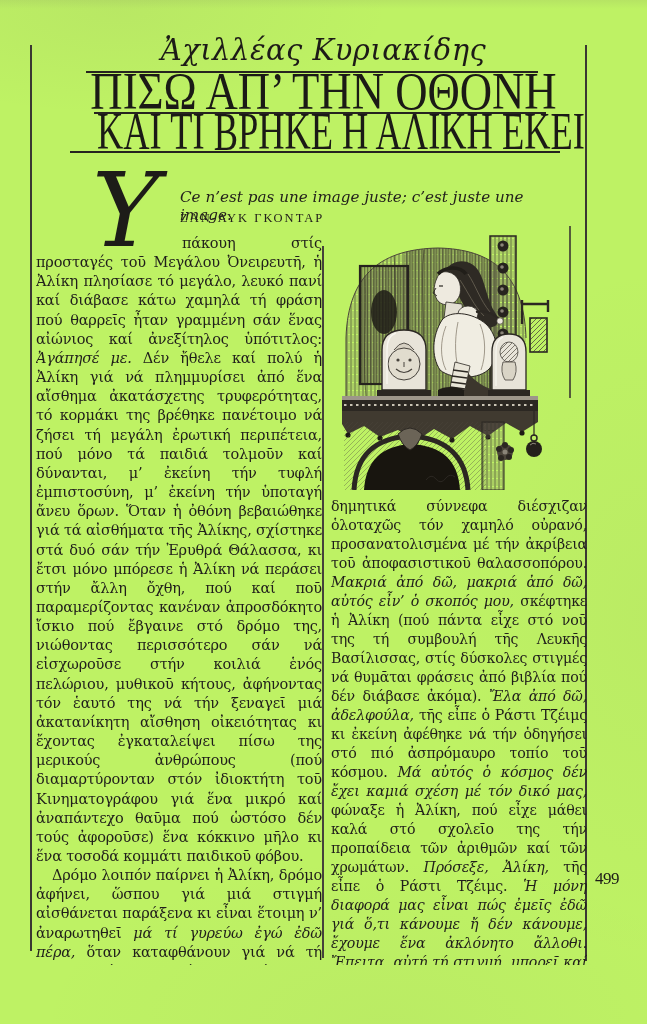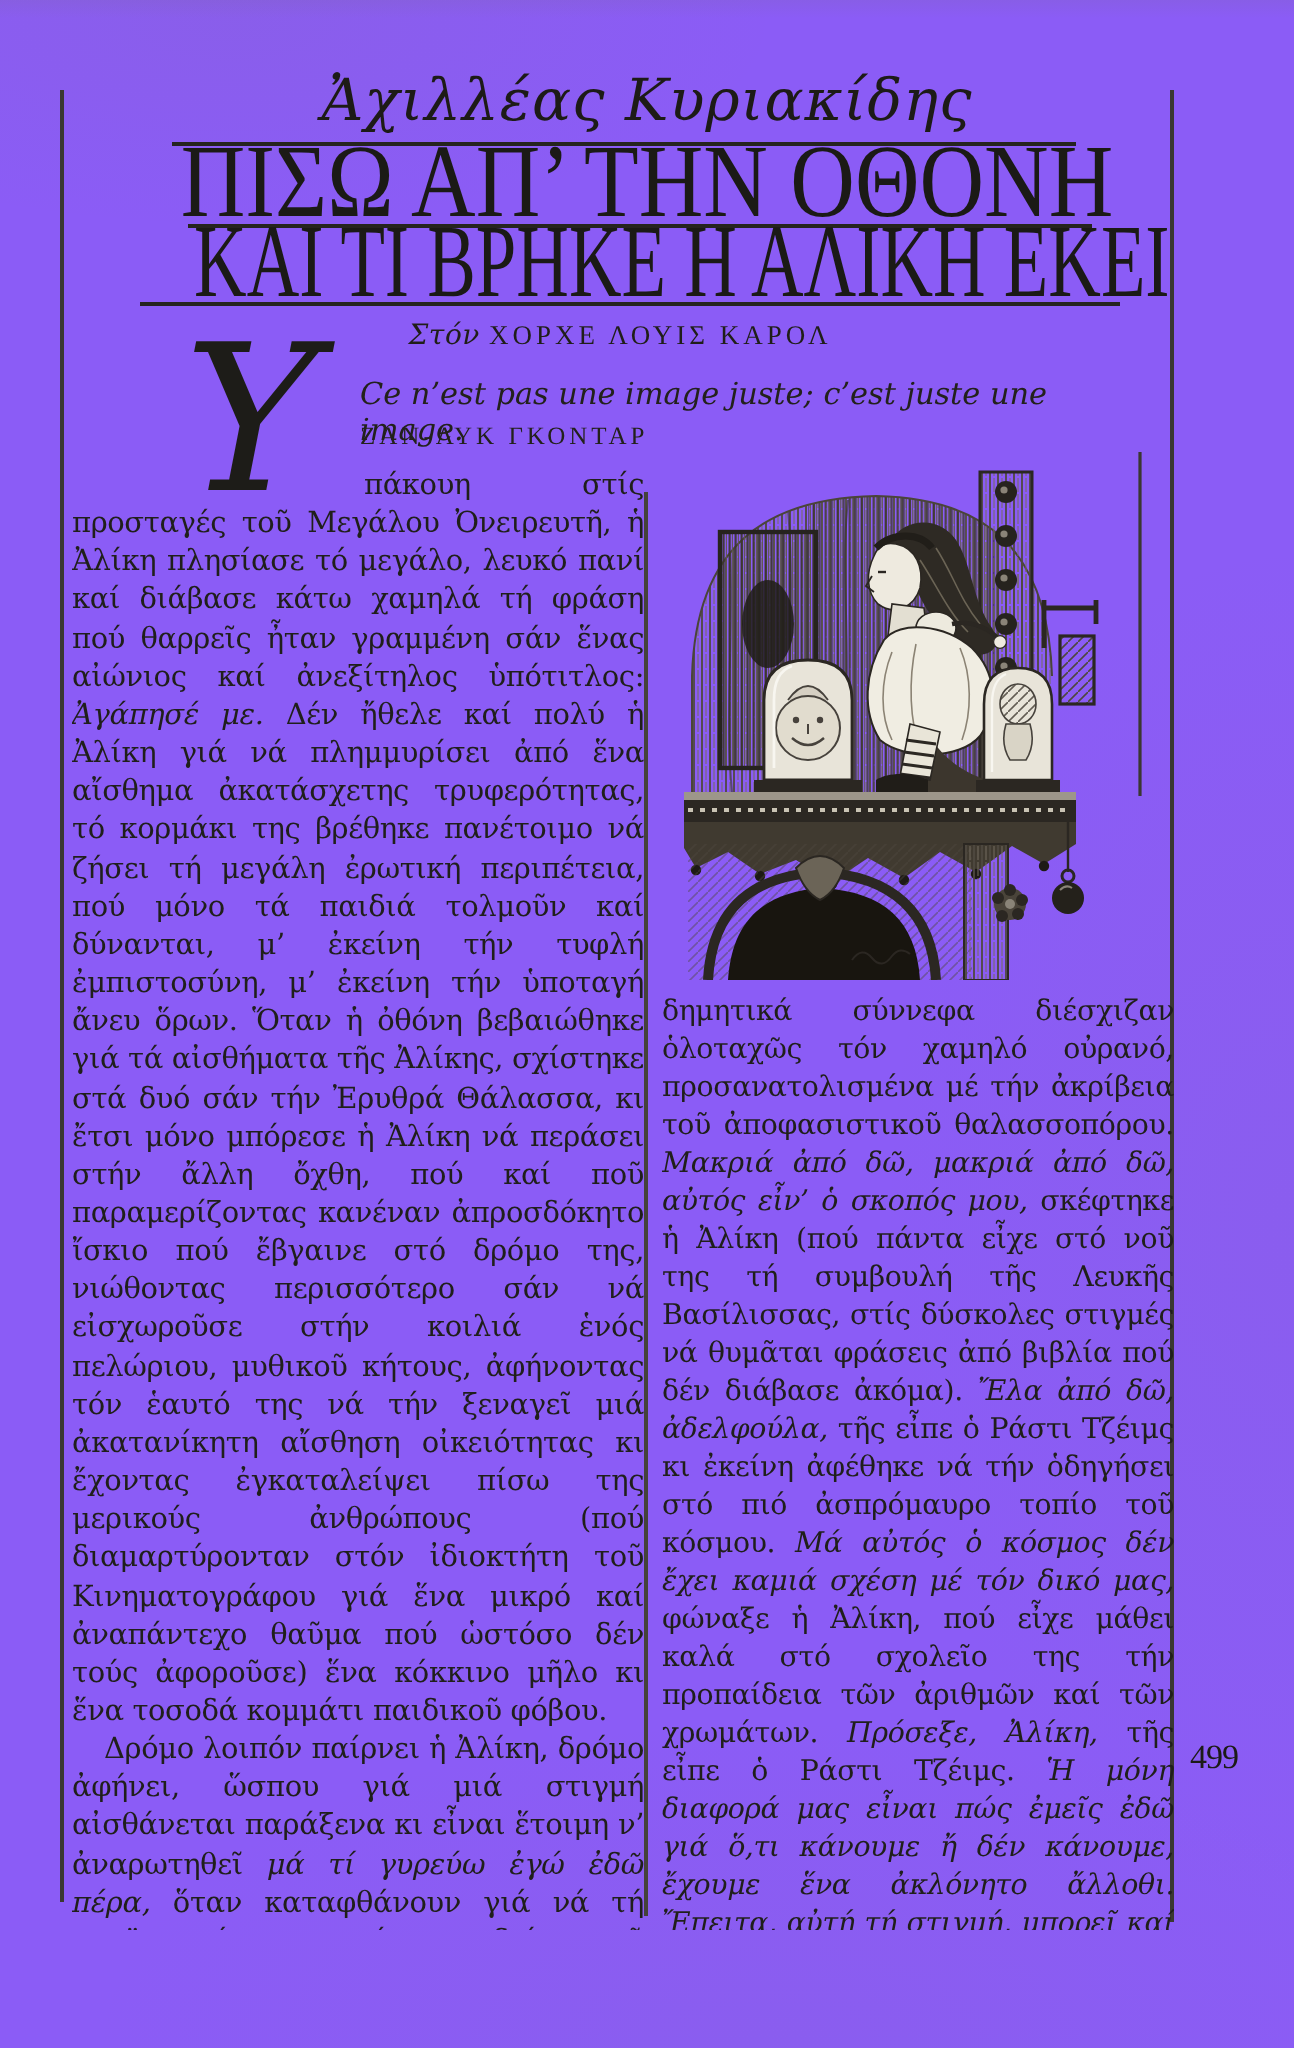--- a/index.html
+++ b/index.html
@@ -1,16 +1,16 @@
 <!DOCTYPE html>
 <html><head>
 <meta charset="utf-8">
 <style>
   html,body{margin:0;padding:0;background:#f3f2ee;}
-  .page{position:relative;width:647px;height:1024px;background:#8b5cf6;overflow:hidden;
+  .page{position:relative;width:647px;height:1024px;background:#bef264;overflow:hidden;
         color:#22201c;font-family:"DejaVu Serif","Liberation Serif",serif;}
   .page::before{content:"";position:absolute;inset:0;pointer-events:none;background:
      linear-gradient(180deg, rgba(110,106,96,.10), rgba(110,106,96,0) 9px),
      radial-gradient(ellipse 420px 160px at 18% 1%, rgba(120,114,102,.08), transparent 65%),
      radial-gradient(ellipse 300px 500px at 100% 60%, rgba(120,114,102,.05), transparent 70%),
      radial-gradient(ellipse 500px 240px at 60% 100%, rgba(120,114,102,.05), transparent 70%);}
   .vline{position:absolute;width:2px;background:#3a3832;}
   .vline.left{left:30px;top:45px;height:906px;}
   .vline.right{left:585px;top:45px;height:916px;}
   .vline.divider{left:322px;top:246px;height:712px;width:1.5px;background:#45423b;}
@@ -57,24 +57,20 @@
   <div class="vline divider"></div>
 
   <div class="author">Ἀχιλλέας Κυριακίδης</div>
 
   <div class="rule r1"></div>
   <div class="title-line t1">ΠΙΣΩ ΑΠ’ ΤΗΝ ΟΘΟΝΗ</div>
   <div class="rule r2"></div>
   <div class="title-line t2">ΚΑΙ ΤΙ ΒΡΗΚΕ Η ΑΛΙΚΗ ΕΚΕΙ</div>
   <div class="rule r3"></div>
 
-  <div class="dedication">
-    <span class="pfx">Στόν</span>
-    <span class="name">ΧΟΡΧΕ ΛΟΥΙΣ ΚΑΡΟΛ</span>
-  </div>
 
   <div class="epigraph">Ce n’est pas une image juste; c’est juste une image.</div>
   <div class="attribution">ΖΑΝ-ΛΥΚ ΓΚΟΝΤΑΡ</div>
 
   <div class="dropcap">Υ</div>
 
   <div class="col col-left">
     <p class="p1"><span>πάκουη στίς προσταγές τοῦ Μεγάλου Ὀνειρευτῆ, ἡ Ἀλίκη πλησίασε τό μεγάλο, λευκό πανί καί διάβασε κάτω χαμηλά τή φράση πού θαρρεῖς ἦταν γραμμένη σάν ἕνας αἰώνιος καί ἀνεξίτηλος ὑπότιτλος: </span><i>Ἀγάπησέ με.</i><span> Δέν ἤθελε καί πολύ ἡ Ἀλίκη γιά νά πλημμυρίσει ἀπό ἕνα αἴσθημα ἀκατάσχετης τρυφερότητας, τό κορμάκι της βρέθηκε πανέτοιμο νά ζήσει τή μεγάλη ἐρωτική περιπέτεια, πού μόνο τά παιδιά τολμοῦν καί δύνανται, μ’ ἐκείνη τήν τυφλή ἐμπιστοσύνη, μ’ ἐκείνη τήν ὑποταγή ἄνευ ὅρων. Ὅταν ἡ ὀθόνη βεβαιώθηκε γιά τά αἰσθήματα τῆς Ἀλίκης, σχίστηκε στά δυό σάν τήν Ἐρυθρά Θάλασσα, κι ἔτσι μόνο μπόρεσε ἡ Ἀλίκη νά περάσει στήν ἄλλη ὄχθη, πού καί ποῦ παραμερίζοντας κανέναν ἀπροσδόκητο ἴσκιο πού ἔβγαινε στό δρόμο της, νιώθοντας περισσότερο σάν νά εἰσχωροῦσε στήν κοιλιά ἑνός πελώριου, μυθικοῦ κήτους, ἀφήνοντας τόν ἑαυτό της νά τήν ξεναγεῖ μιά ἀκατανίκητη αἴσθηση οἰκειότητας κι ἔχοντας ἐγκαταλείψει πίσω της μερικούς ἀνθρώπους (πού διαμαρτύρονταν στόν ἰδιοκτήτη τοῦ Κινηματογράφου γιά ἕνα μικρό καί ἀναπάντεχο θαῦμα πού ὡστόσο δέν τούς ἀφοροῦσε) ἕνα κόκκινο μῆλο κι ἕνα τοσοδά κομμάτι παιδικοῦ φόβου.</span></p>
     <p class="p2"><span>Δρόμο λοιπόν παίρνει ἡ Ἀλίκη, δρόμο ἀφήνει, ὥσπου γιά μιά στιγμή αἰσθάνεται παράξενα κι εἶναι ἕτοιμη ν’ ἀναρωτηθεῖ </span><i>μά τί γυρεύω ἐγώ ἐδῶ πέρα,</i><span> ὅταν καταφθάνουν γιά νά τή προϋπαντήσουν τά παιδιά τοῦ Παραδείσου καί ὁ Ράστι Τζέιμς. Κάτι τεράστια ἀπο-</span></p>
   </div>

